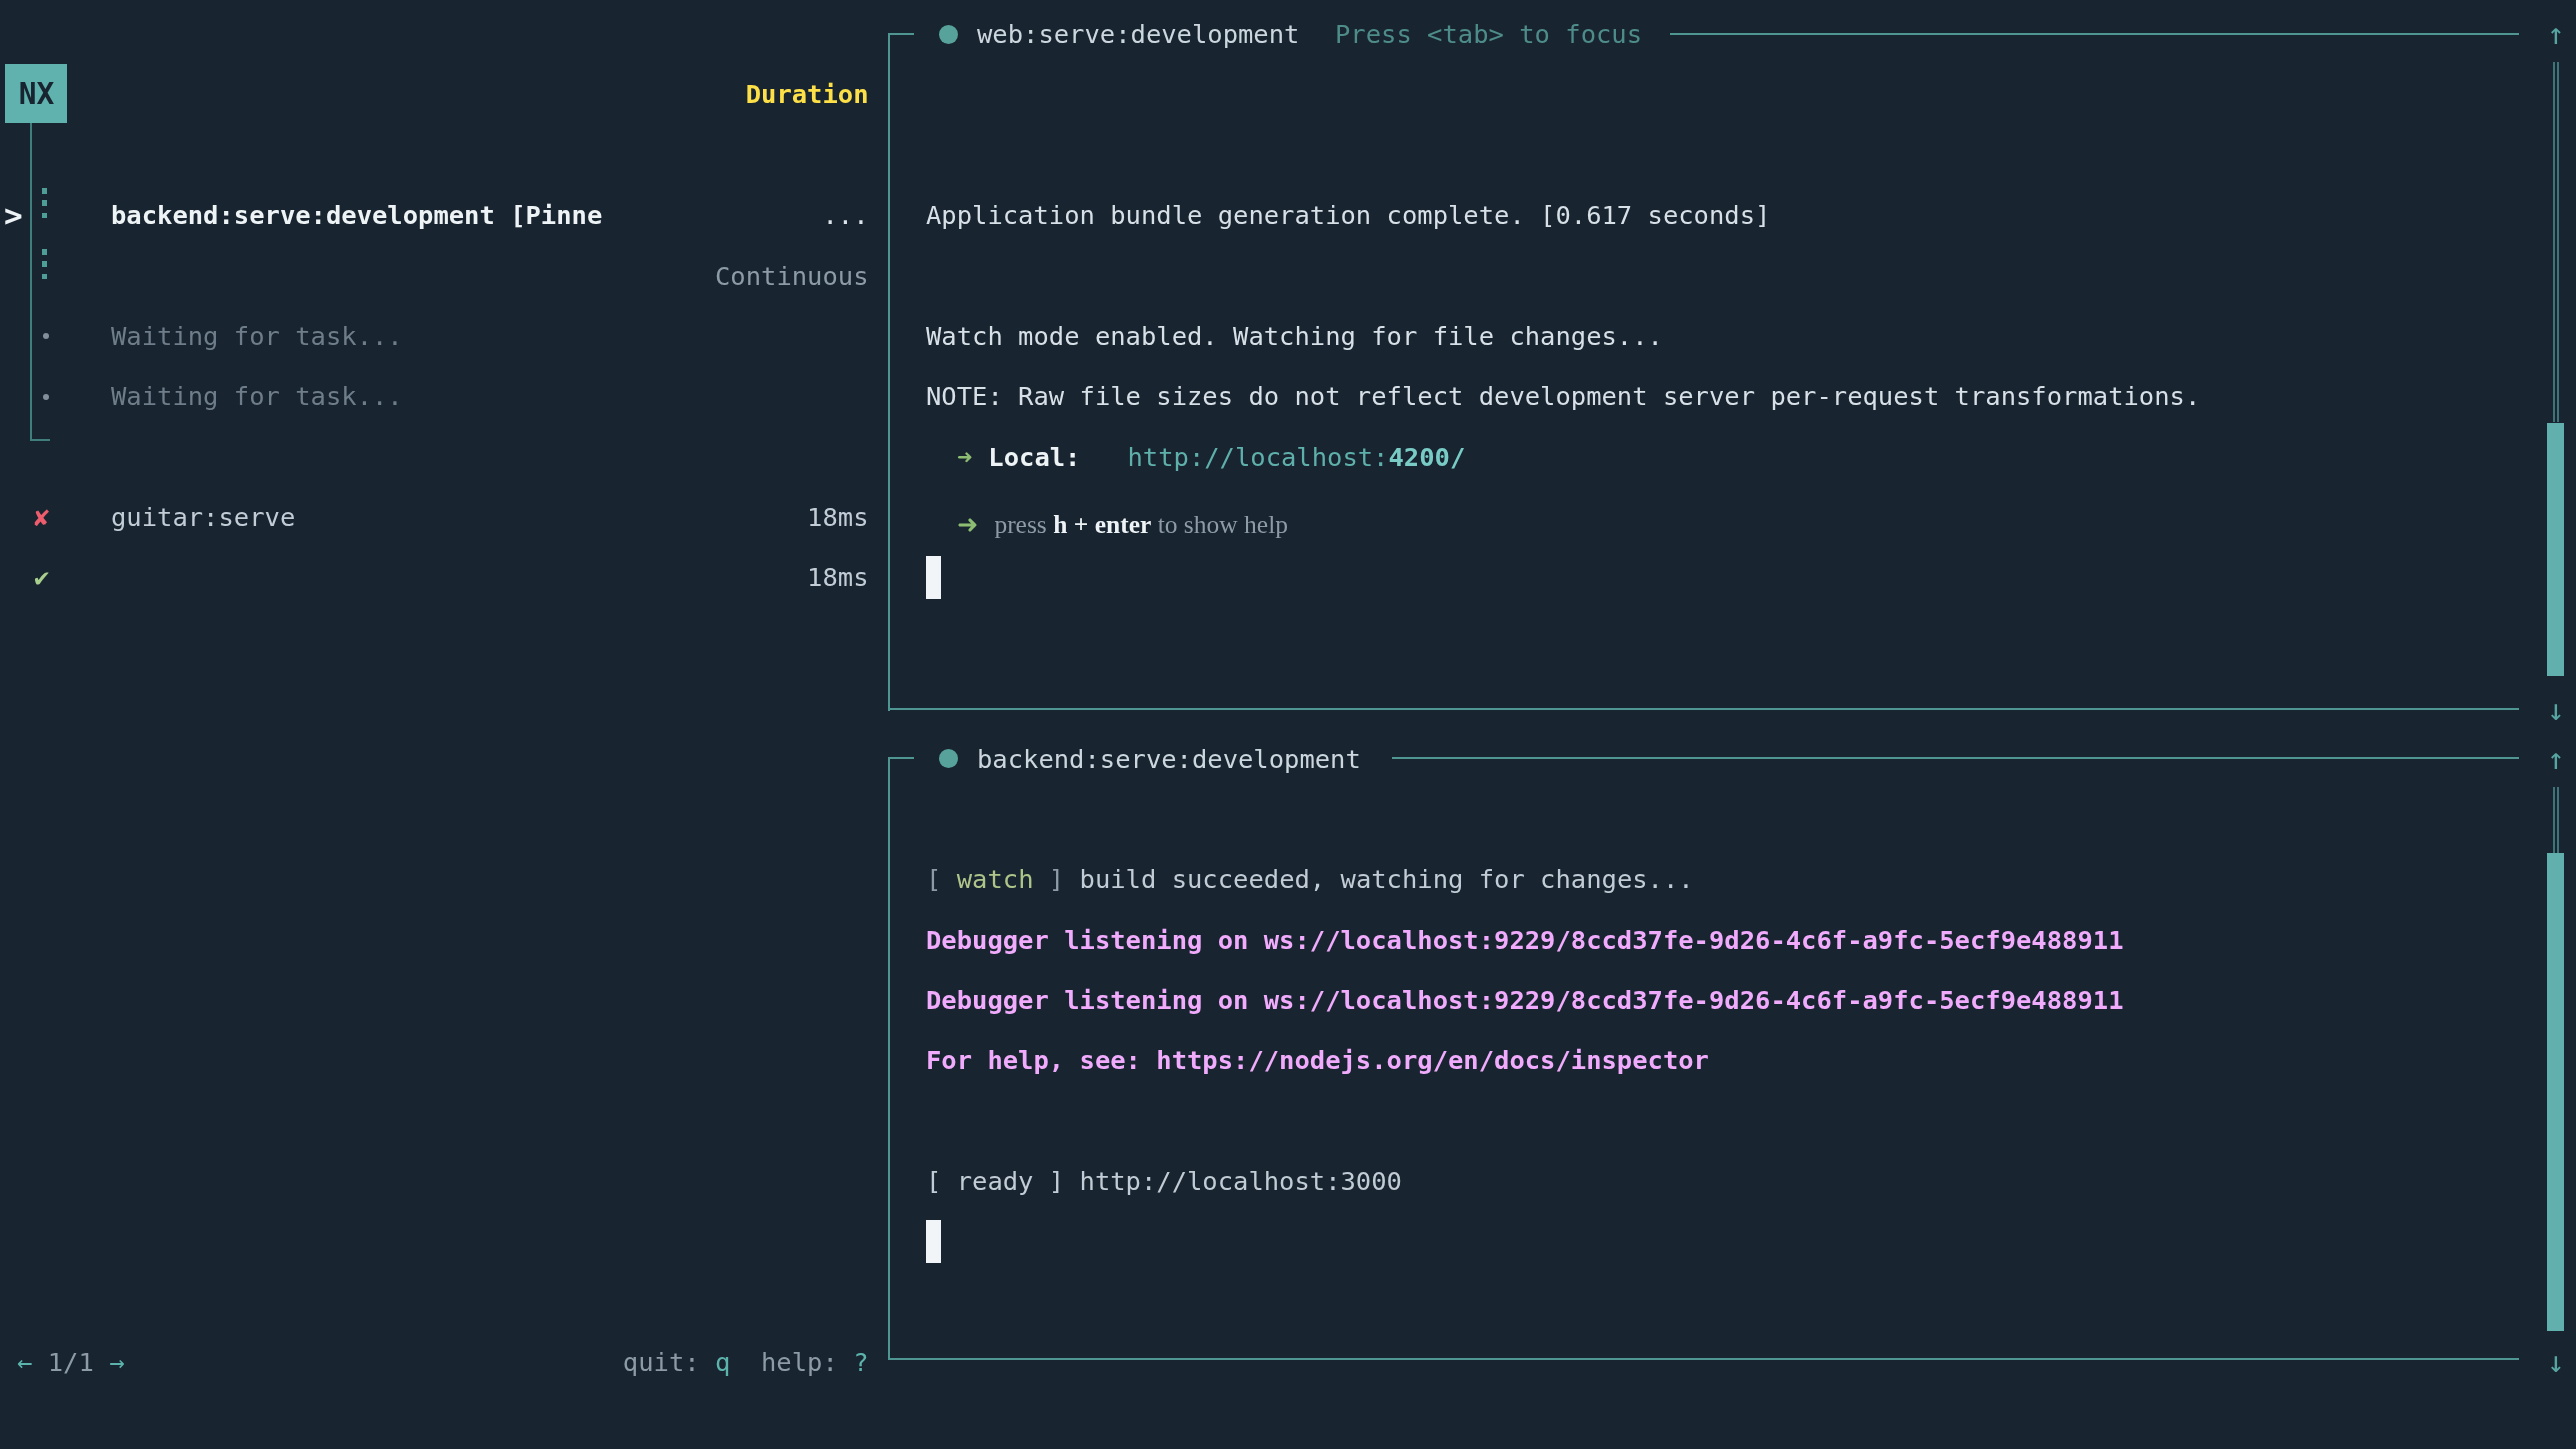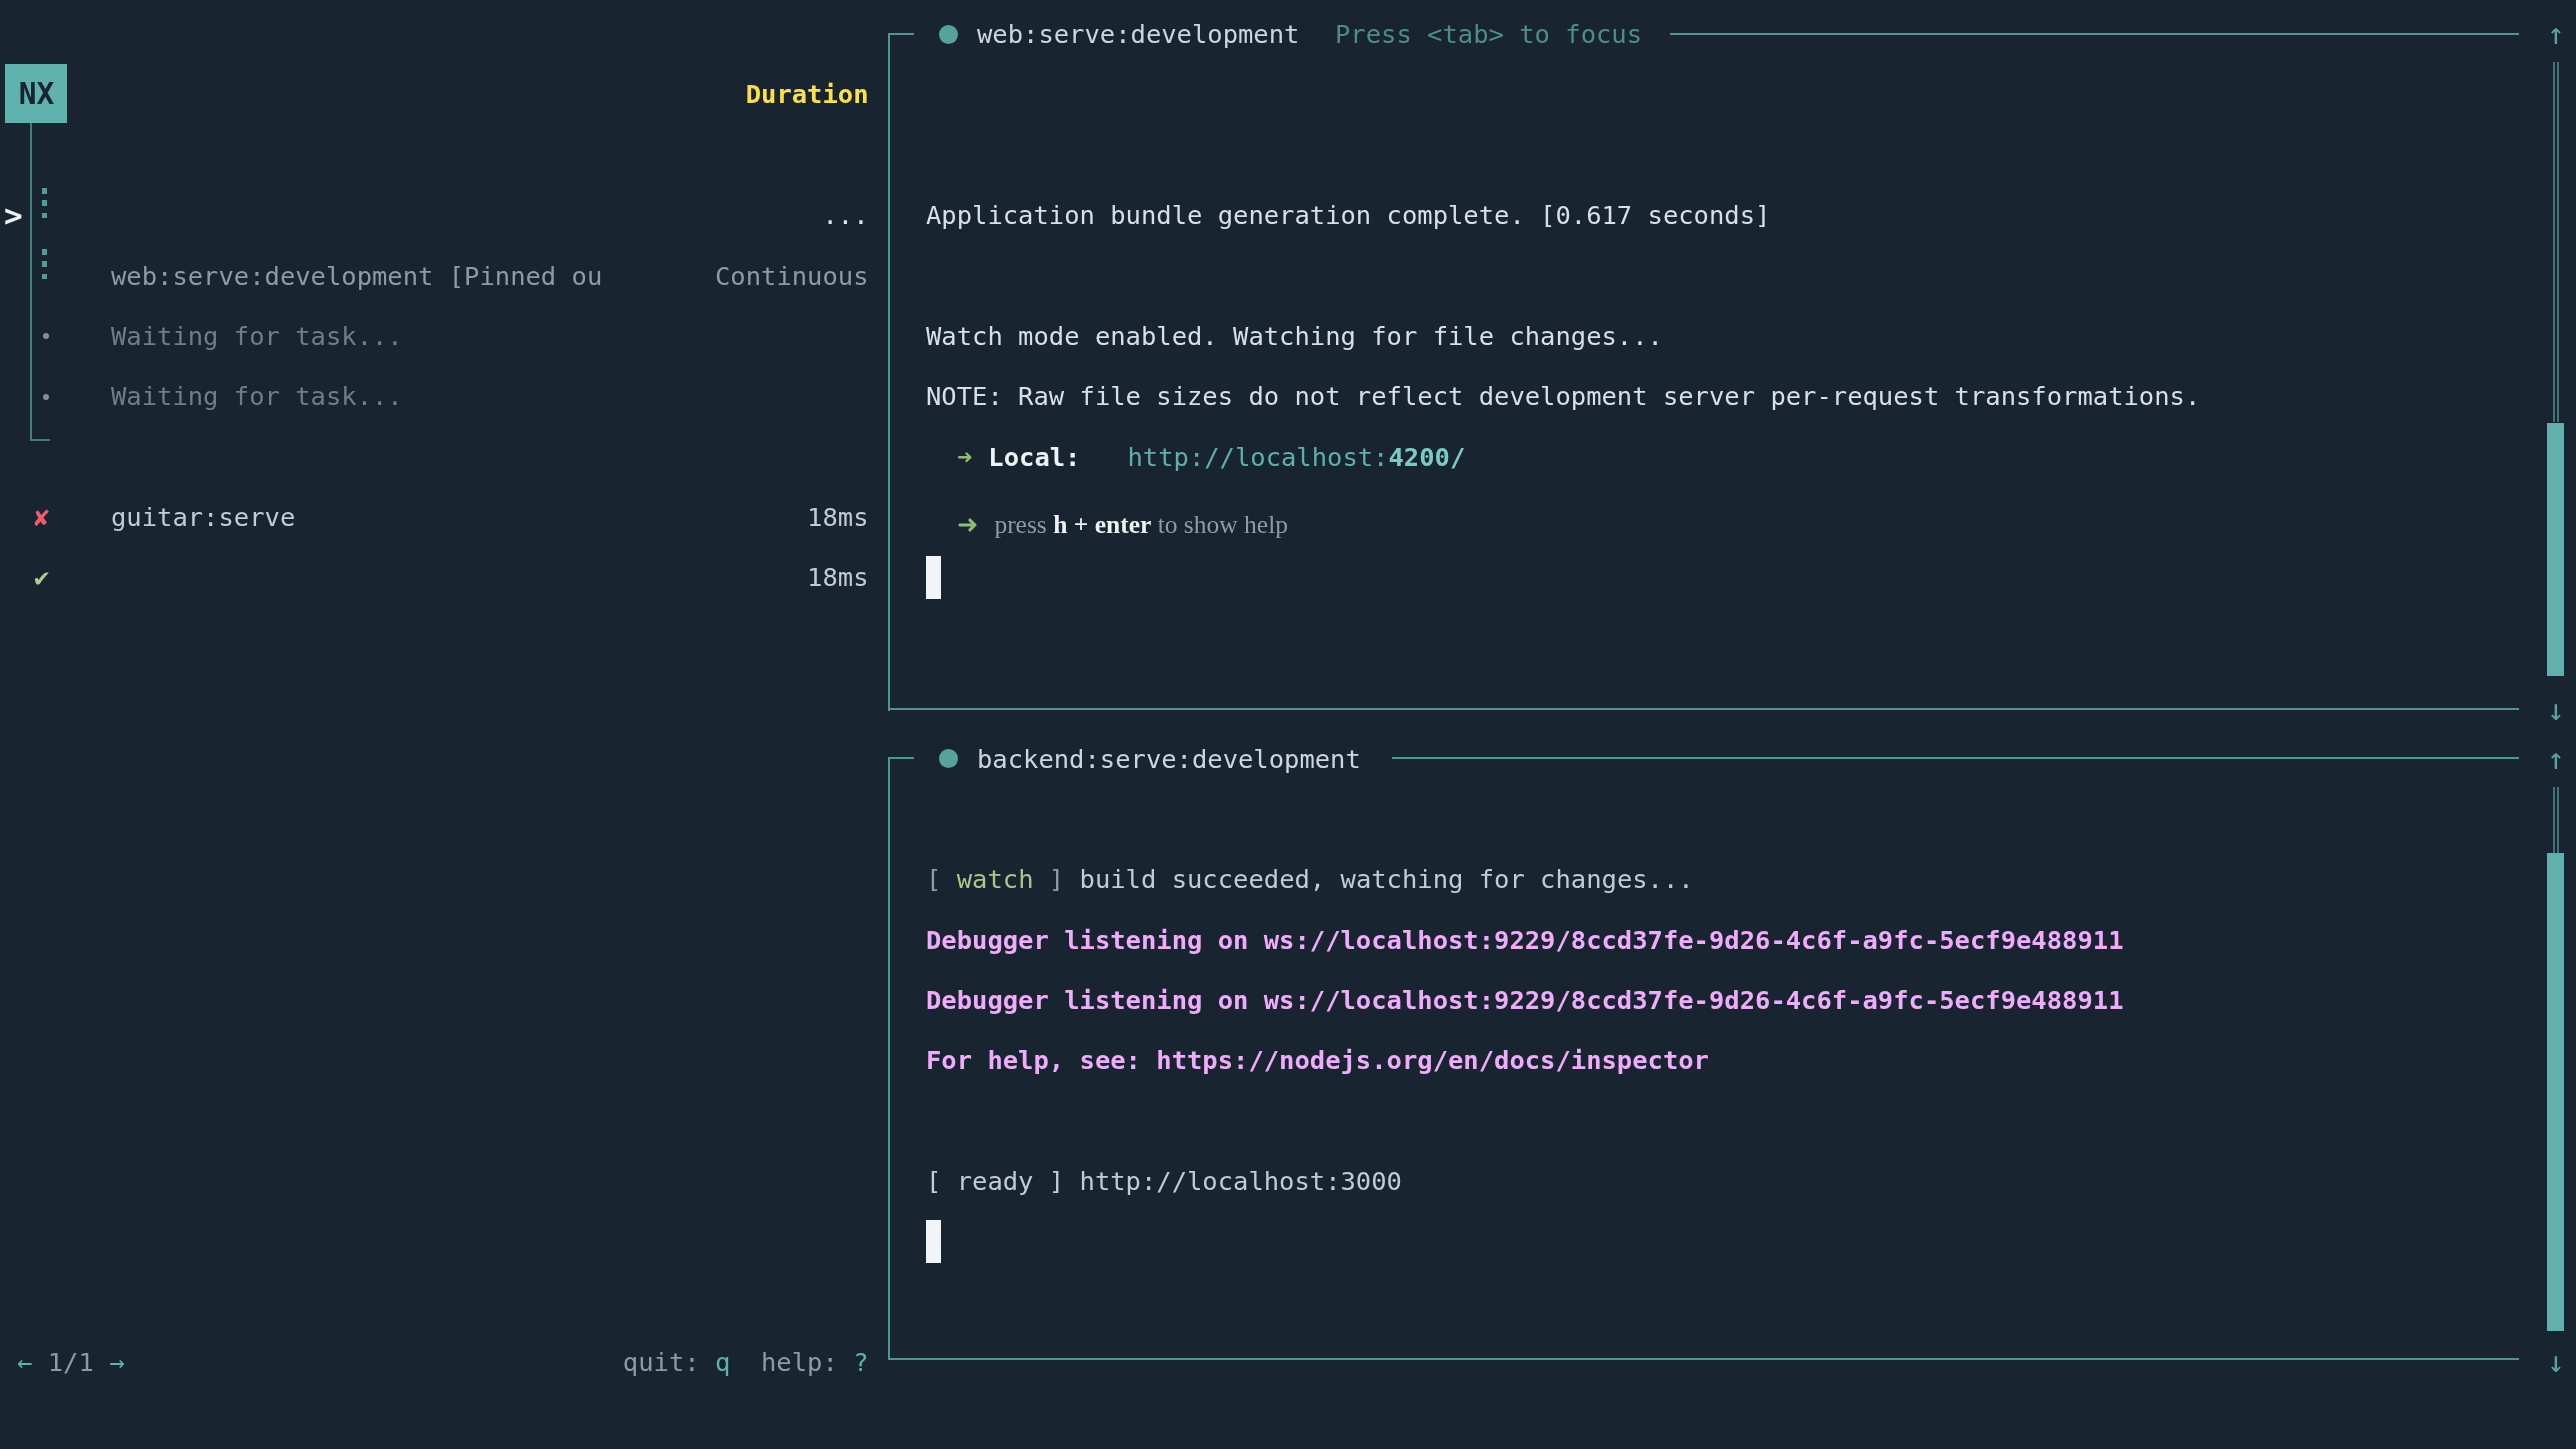--- a/index.html
+++ b/index.html
@@ -75,28 +75,28 @@
     <div class="tree-v"></div>
     <div class="tree-tick"></div>
 
     <div class="trow caret">&gt;</div>
 
     <div class="dots" style="top:185px;">
         <i></i>
         <i></i>
         <i></i>
       </div>
+    <div class="trow task-name t-sel" style="top:185px;">backend:serve:development [Pinne</div>
     <div class="trow task-right t-ellipsis" style="top:185px;">...</div>
 
     <div class="dots" style="top:246px;">
         <i></i>
         <i></i>
         <i></i>
       </div>
-    <div class="trow task-name t-run" style="top:246px;">web:serve:development [Pinned ou</div>
     <div class="trow task-right t-run" style="top:246px;">Continuous</div>
 
     <div class="pend-dot" style="top:333px;"></div>
     <div class="trow task-name t-wait" style="top:306px;">Waiting for task...</div>
 
     <div class="pend-dot" style="top:394px;"></div>
     <div class="trow task-name t-wait" style="top:366px;">Waiting for task...</div>
 
     <div class="trow icon-fail">✘</div>
     <div class="trow task-name t-done" style="top:487px;">guitar:serve</div>

